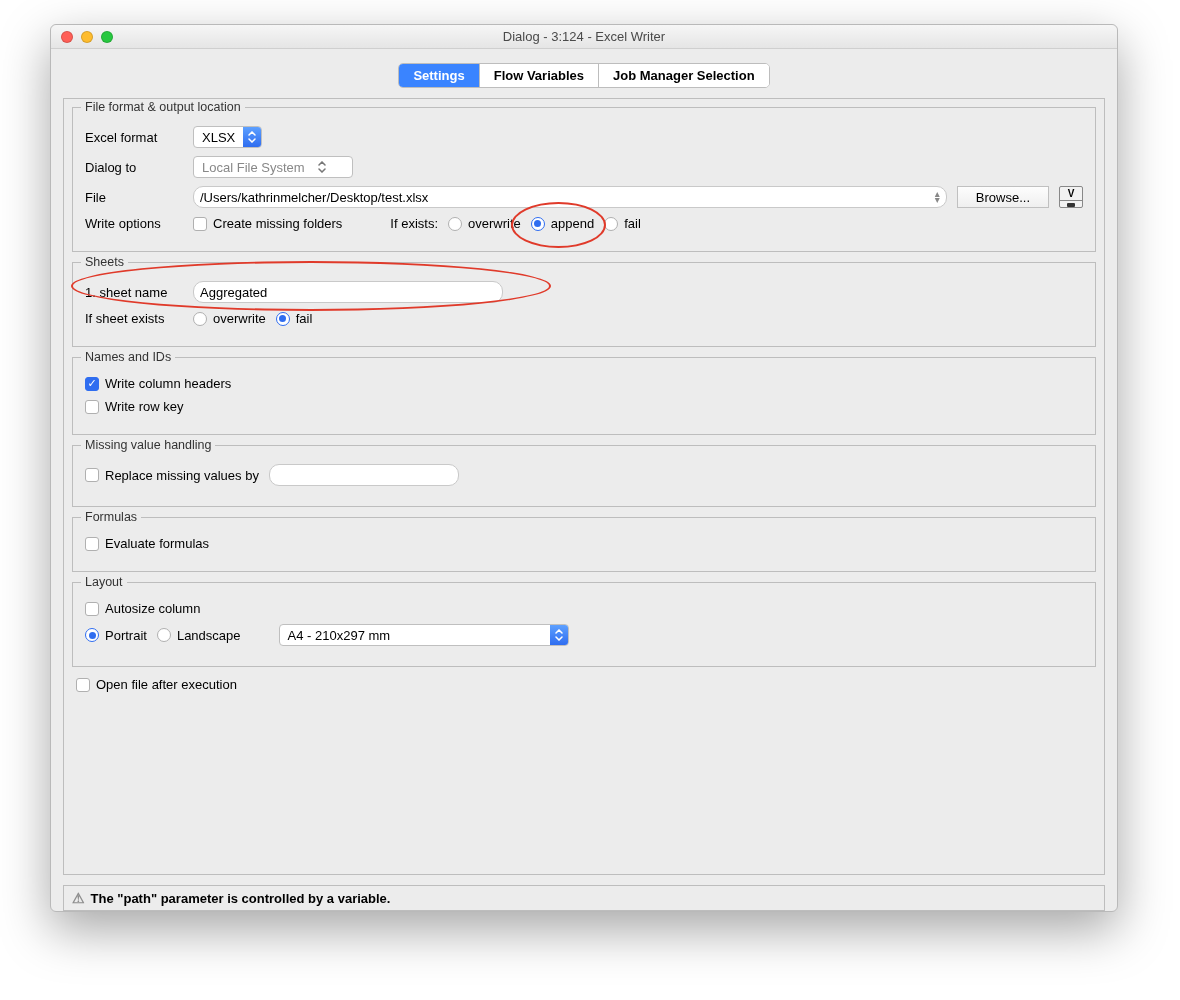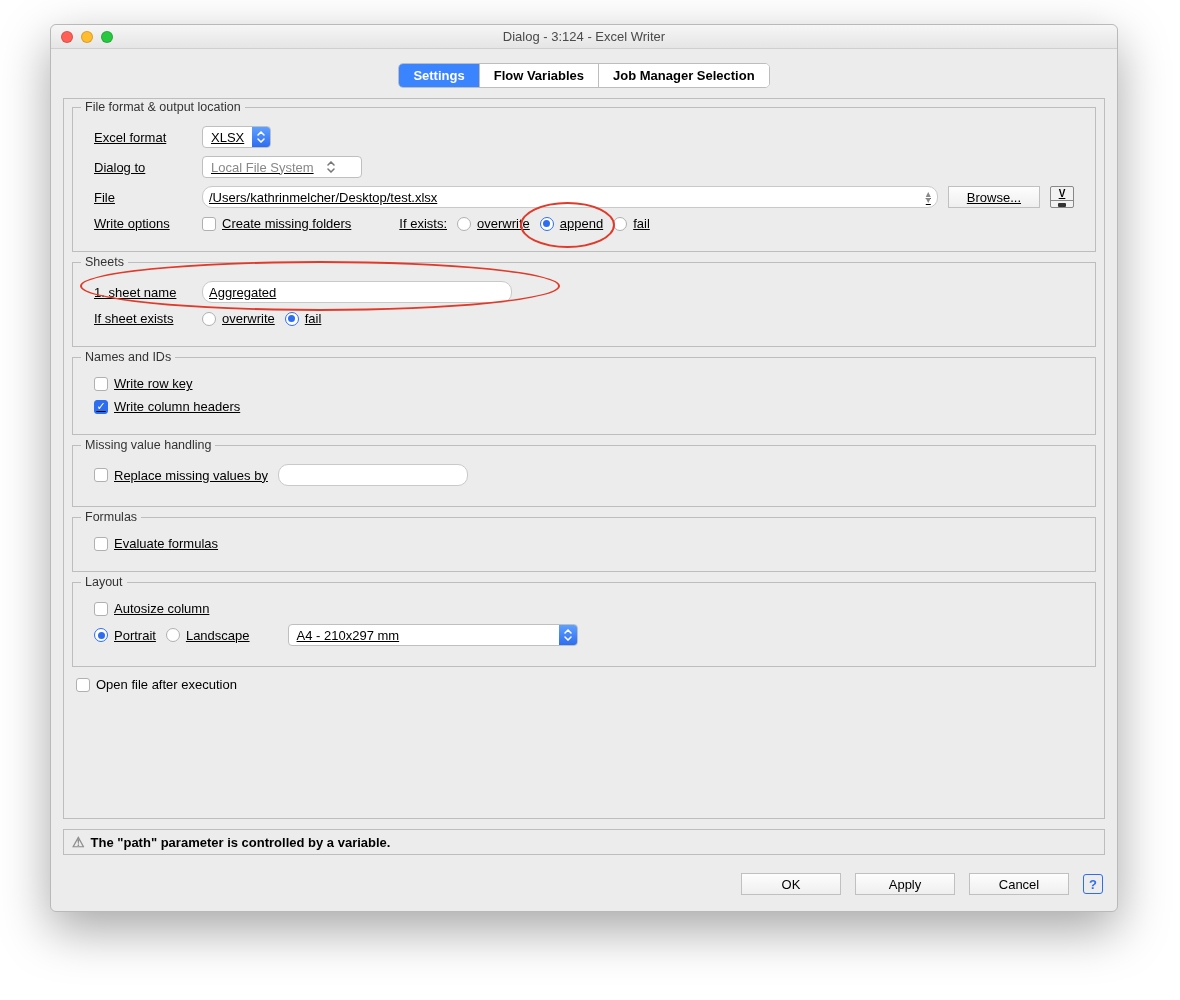--- a/index.html
+++ b/index.html
@@ -63,24 +63,23 @@
     flex: 1;
     margin: 0 12px 8px;
     border: 1px solid #bdbdbd;
     background: #ececec;
     padding: 8px;
     overflow: auto;
   }
 
   .fieldset {
     border: 1px solid #bdbdbd;
-    padding: 10px 21px 12px;
+    padding: 10px 12px 12px;
     margin-bottom: 10px;
     position: relative;
-    text-decoration: underline;
   }
   .legend {
     position:absolute; top:-8px; left:8px;
     background: #ececec; padding: 0 4px;
     font-size: 12.5px; color:#333;
   }
   .row { display:flex; align-items:center; gap:10px; margin: 8px 0; flex-wrap: wrap;}
   .lbl { min-width: 98px; }
 
   .select {
@@ -269,28 +268,28 @@
           <span class="rcircle checked"></span>
           <span>fail</span>
         </label>
       </div>
     </div>
 
     <div class="fieldset">
       <div class="legend">Names and IDs</div>
       <div class="row">
         <label class="chk">
-          <span class="cbox"></span>
-          <span>Write row key</span>
-        </label>
-      </div>
-      <div class="row">
-        <label class="chk">
           <span class="cbox checked"></span>
           <span>Write column headers</span>
+        </label>
+      </div>
+      <div class="row">
+        <label class="chk">
+          <span class="cbox"></span>
+          <span>Write row key</span>
         </label>
       </div>
     </div>
 
     <div class="fieldset">
       <div class="legend">Missing value handling</div>
       <div class="row">
         <label class="chk">
           <span class="cbox"></span>
           <span>Replace missing values by</span>
@@ -345,20 +344,14 @@
       </label>
     </div>
 
   </div>
 
   <div class="statusbar">
     <span class="warn-icon">⚠︎</span>
     <span>The "path" parameter is controlled by a variable.</span>
   </div>
 
-  <div class="footer">
-    <div class="btn" style="width:100px">OK</div>
-    <div class="btn" style="width:100px">Apply</div>
-    <div class="btn" style="width:100px">Cancel</div>
-    <div class="help">?</div>
-  </div>
 
 </div>
 
 </body></html>

